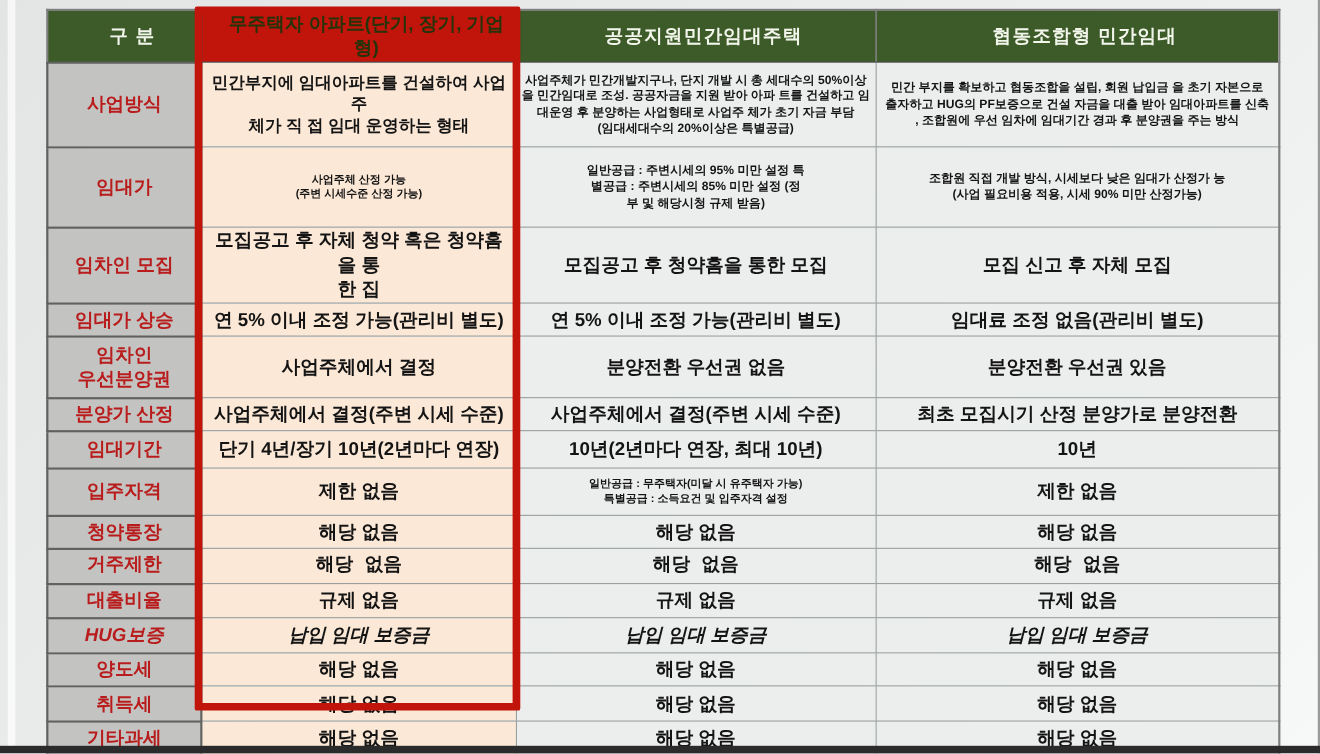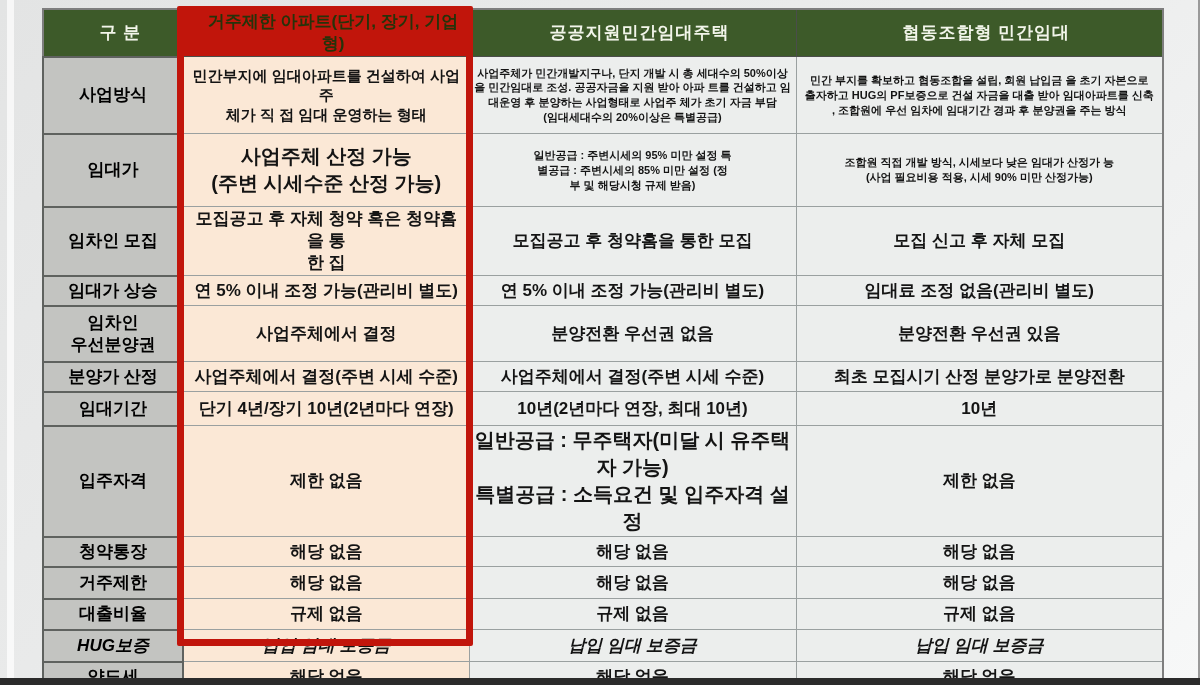--- a/index.html
+++ b/index.html
@@ -22,49 +22,49 @@
     text-align:center;vertical-align:middle;
     padding:1px 4px;overflow:hidden;
     white-space:pre-line;
     font-weight:700;color:var(--text,#141414);
     font-size:17px;line-height:1.3;
     background:var(--body-cell-bg,#eceeed);
   }
   td.label{
     background:var(--label-cell-bg,#c3c4c1);
     border:2px solid #5f625f;
-    color:#000000;
+    color:#b91c1c;
   }
   tr.rh td{
     background:var(--header-bg,#3d5a29);
     color:var(--header-text,#f2f5ea);
     border:1px solid #4a4d4a;
     font-size:17px;letter-spacing:1px;padding-left:18px;
   }
   tr.rh td.hl-head{
     background:var(--highlight-border,#c1150b);
     color:var(--highlight-header-text,#26330a);
     letter-spacing:0;
   }
   td.hl{background:var(--highlight-cell-bg,#fbe8d6);}
   .fs15{font-size:15px;}
-  .fs14{font-size:20px;line-height:1.35;}
+  .fs14{font-size:10px;line-height:1.35;}
   .fs12{font-size:11px;line-height:1.35;}
   
   tr.rh  {height:30px;}
   tr.r0  {height:77px;}
   tr.r1  {height:73px;}
   tr.r2  {height:44px;}
   tr.r3  {height:30px;padding-left:43px;}
   tr.r4  {height:56px;margin-left:24px;}
   tr.r5  {height:30px;}
   tr.r6  {height:34px;}
   tr.r7  {height:43px;}
   tr.r8  {height:30px;}
-  tr.r9  {height:32px;}
+  tr.r9  {height:32px;font-family:Liberation Mono, monospace;}
   tr.r10 {height:31px;}
   tr.r11 {height:32px;font-style:italic;}
   tr.r12 {height:30px;}
   tr.r13 {height:32px;}
   tr.r14 {height:30px;}
 
   .hl-overlay{
     position:absolute;left:177px;top:6px;width:296px;height:640px;
     border:7px solid var(--highlight-border,#c1150b);
     border-radius:2px;pointer-events:none;box-sizing:border-box;
@@ -79,21 +79,21 @@
   <table class="cmp">
     <colgroup>
       <col style="width:140px">
         <col style="width:286px">
         <col style="width:327px">
         <col style="width:367px">
     </colgroup>
     <tbody>
         <tr class="rh">
       <td>구 분</td>
-      <td class="hl-head">거주제한 아파트(단기, 장기, 기업형)</td>
+      <td class="hl-head">무주택자 아파트(단기, 장기, 기업형)</td>
       <td>공공지원민간임대주택</td>
       <td>협동조합형 민간임대</td>
     </tr>
 
     <tr class="r0">
       <td class="label">사업방식</td>
       <td class="hl fs15">민간부지에 임대아파트를 건설하여 사업주
 체가 직 접 임대 운영하는 형태</td>
       <td class="fs12">사업주체가 민간개발지구나, 단지 개발 시 총 세대수의 50%이상
 을 민간임대로 조성. 공공자금을 지원 받아 아파 트를 건설하고 임

